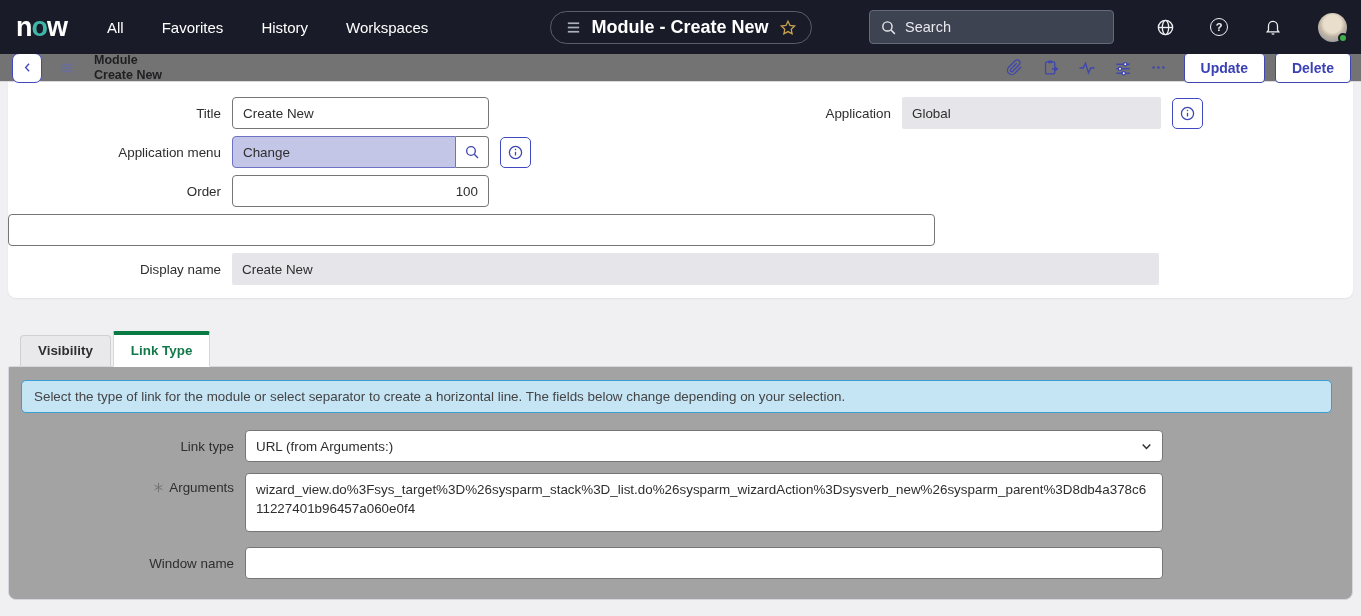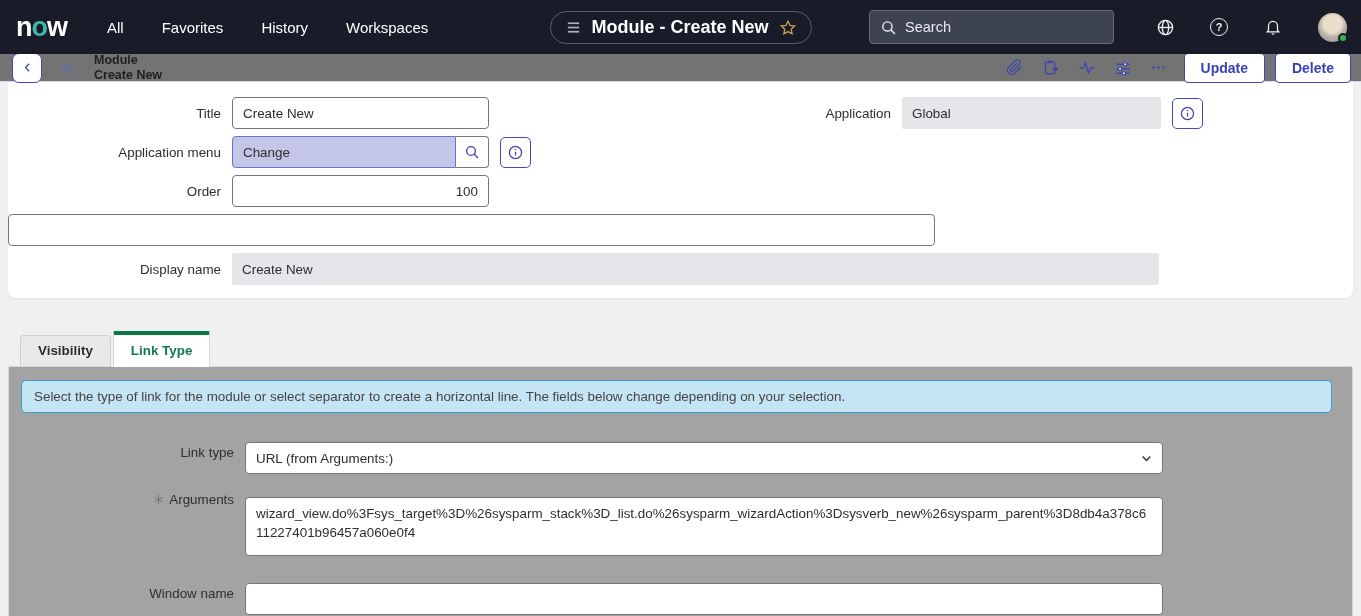--- a/index.html
+++ b/index.html
@@ -67,21 +67,21 @@
   .tab.inactive{ background:#e9e9eb; border:1px solid #cfcfd4; border-bottom:none; border-radius:4px 4px 0 0; color:#2e2e2e; margin-right:2px; }
   .tab.active{ background:#fff; border:1px solid #d6d6dc; border-bottom:1px solid #fff; border-top:4px solid #0a7a45;
                border-radius:2px 2px 0 0; color:#14794a; margin-bottom:-1px; padding-top:8px; }
   .panel{ background:#a3a3a3; border:1px solid #d6d6dc; border-radius:2px 2px 8px 8px; padding:13px 20px 20px 12px; }
   .banner{ background:#c5e4f4; border:1px solid #3a9ed2; border-radius:5px; padding:8px 12px; font-size:13.4px; color:#454545; margin-bottom:17px; }
   .prow{ display:flex; align-items:flex-start; margin-bottom:11px; }
   .prow:last-child{ margin-bottom:0; }
   .plabel{ width:224px; text-align:right; padding-right:11px; font-size:13.4px; flex:none; padding-top:7px;
            display:flex; justify-content:flex-end; align-items:center; gap:5px; }
   .plabel.center{ padding-top:0; align-self:center; }
-  .pfield{ flex:1; margin-right:169px; position:relative;margin-top:12px; }
+  .pfield{ flex:1; margin-right:169px; position:relative; }
   .selectwrap{ position:relative; }
   .selectwrap select{ width:100%; height:32px; border:1px solid #767676; border-radius:4px; padding:0 30px 0 10px;
                       font-size:13.4px; color:#2e2e2e; background:#fff; appearance:none; -webkit-appearance:none; outline:none;
                       font-family:"Liberation Sans",sans-serif; }
   .chev{ position:absolute; right:10px; top:10px; pointer-events:none; color:#2b2b2b; }
   textarea.args{ width:100%; height:59px; border:1px solid #767676; border-radius:4px; padding:6px 10px; font-size:13.4px; font-weight:500;
                  color:#2e2e2e; font-family:"Liberation Sans",sans-serif; resize:none; outline:none; word-break:break-all; line-height:1.45; }
   .req{ color:#6e6e6e; display:flex; }
   .full{ width:100%; }
   svg{ display:block; }

